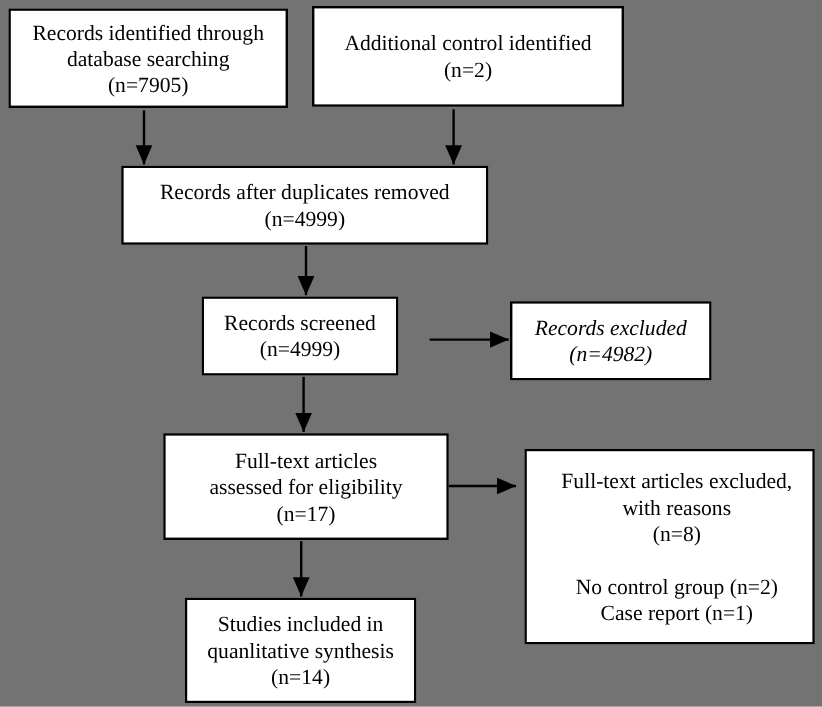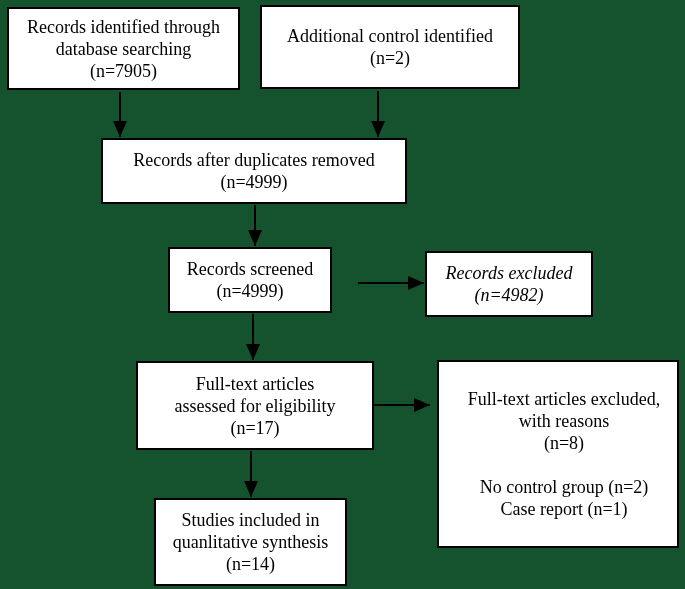--- a/index.html
+++ b/index.html
@@ -4,21 +4,21 @@
 <style>
   html, body {
     margin: 0;
     padding: 0;
     background: #ffffff;
   }
   .figure {
     position: relative;
     width: 685px;
     height: 589px;
-    background: #14532d;
+    background: #737373;
     font-family: "Liberation Serif", "DejaVu Serif", serif;
     color: #000000;
     overflow: hidden;
   }
   .arrows {
     position: absolute;
     left: 0;
     top: 0;
     width: 685px;
     height: 589px;
@@ -87,21 +87,21 @@
     <div class="line">Records excluded</div>
     <div class="line">(n=4982)</div>
   </div>
 
   <div class="box" style="left:136px; top:361px; width:238px; height:89px;">
     <div class="line">Full-text articles</div>
     <div class="line">assessed for eligibility</div>
     <div class="line">(n=17)</div>
   </div>
 
-  <div class="box" style="left:437px; top:360px; width:242px; height:188px;padding-left:12px;">
+  <div class="box" style="left:437px; top:374px; width:242px; height:163px;padding-left:12px;">
     <div class="line">Full-text articles excluded,</div>
     <div class="line">with reasons</div>
     <div class="line">(n=8)</div>
     <div class="line"></div>
     <div class="line">No control group (n=2)</div>
     <div class="line">Case report (n=1)</div>
   </div>
 
   <div class="box" style="left:154px; top:498px; width:193px; height:88px;">
     <div class="line">Studies included in</div>

